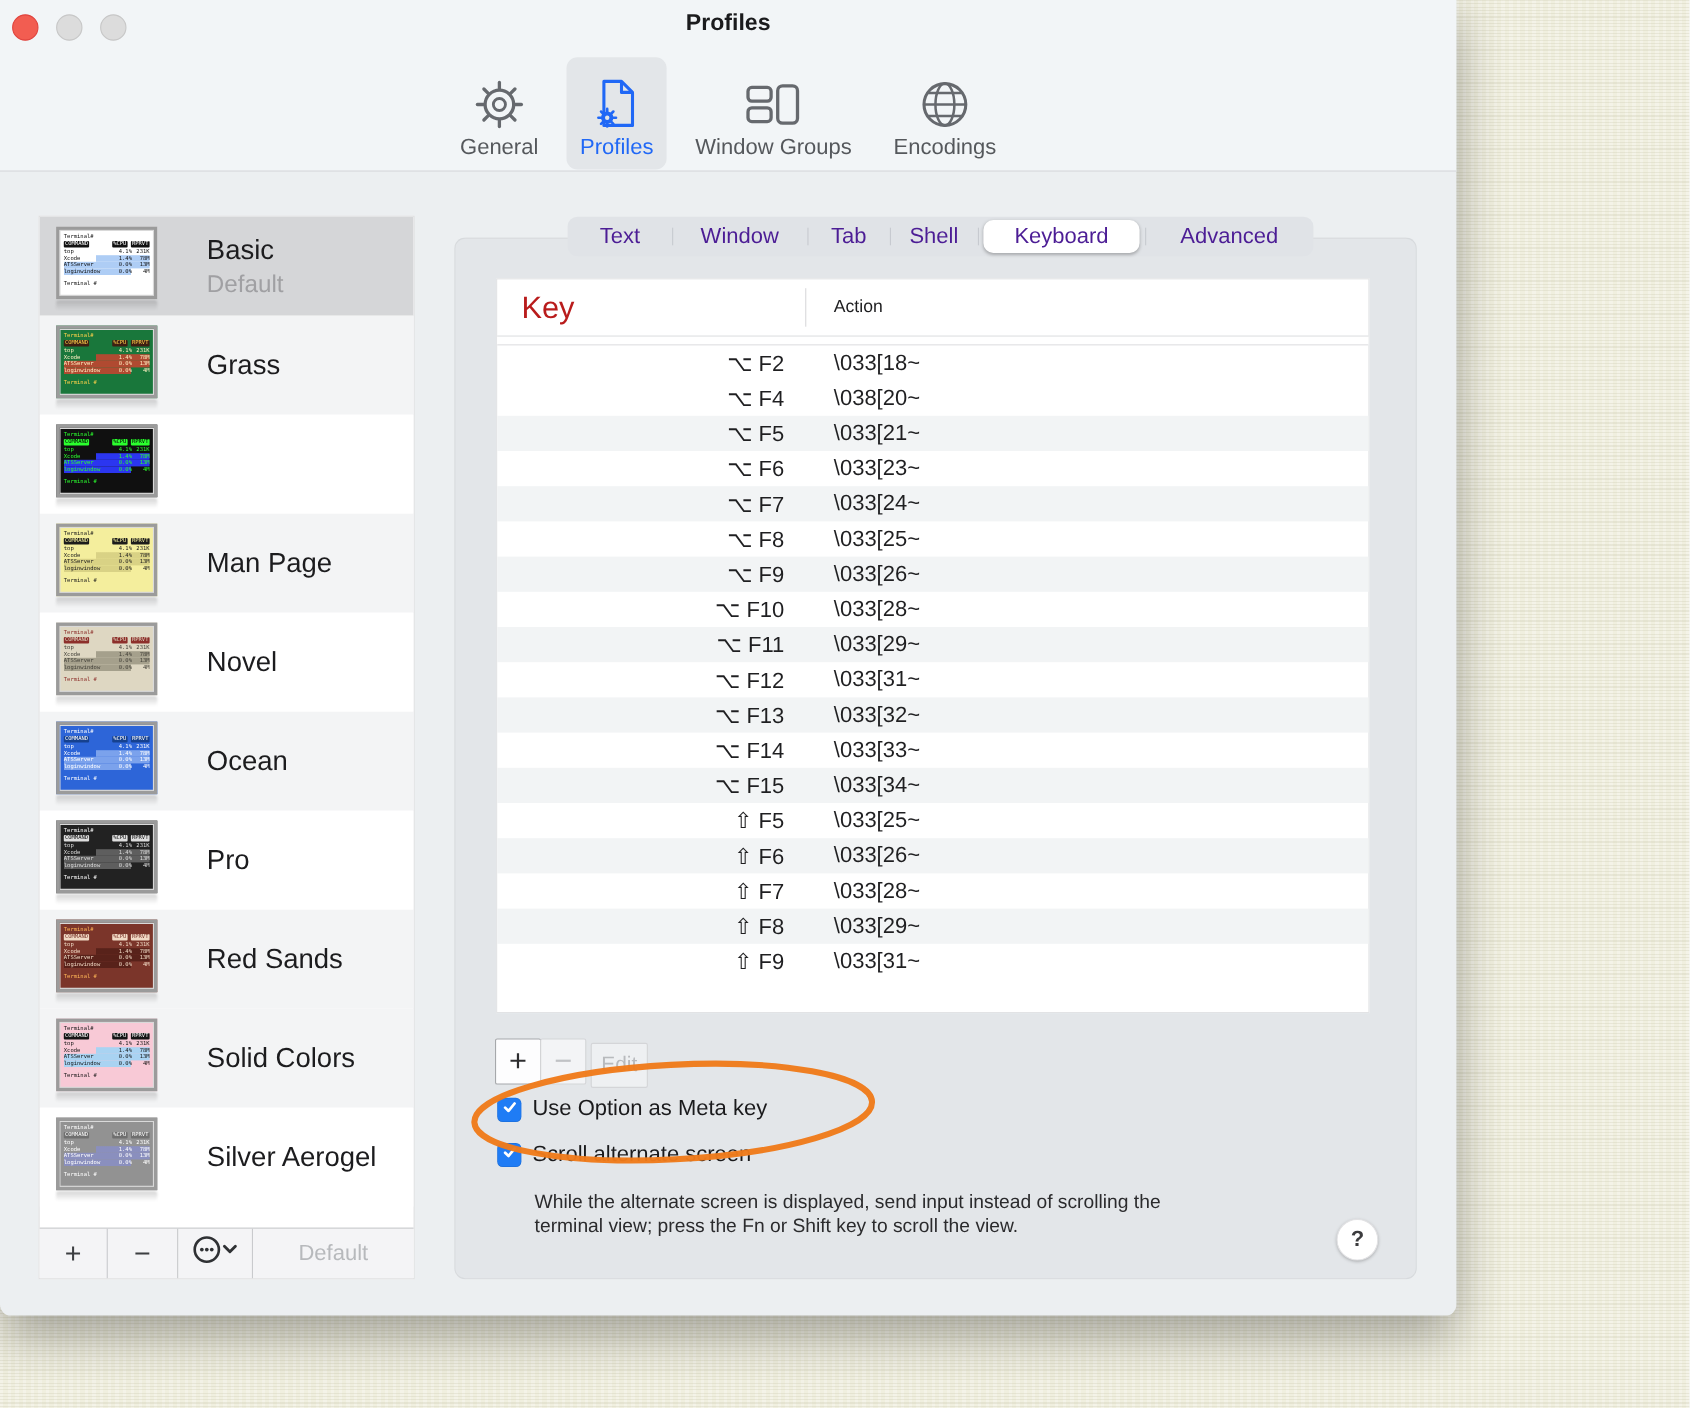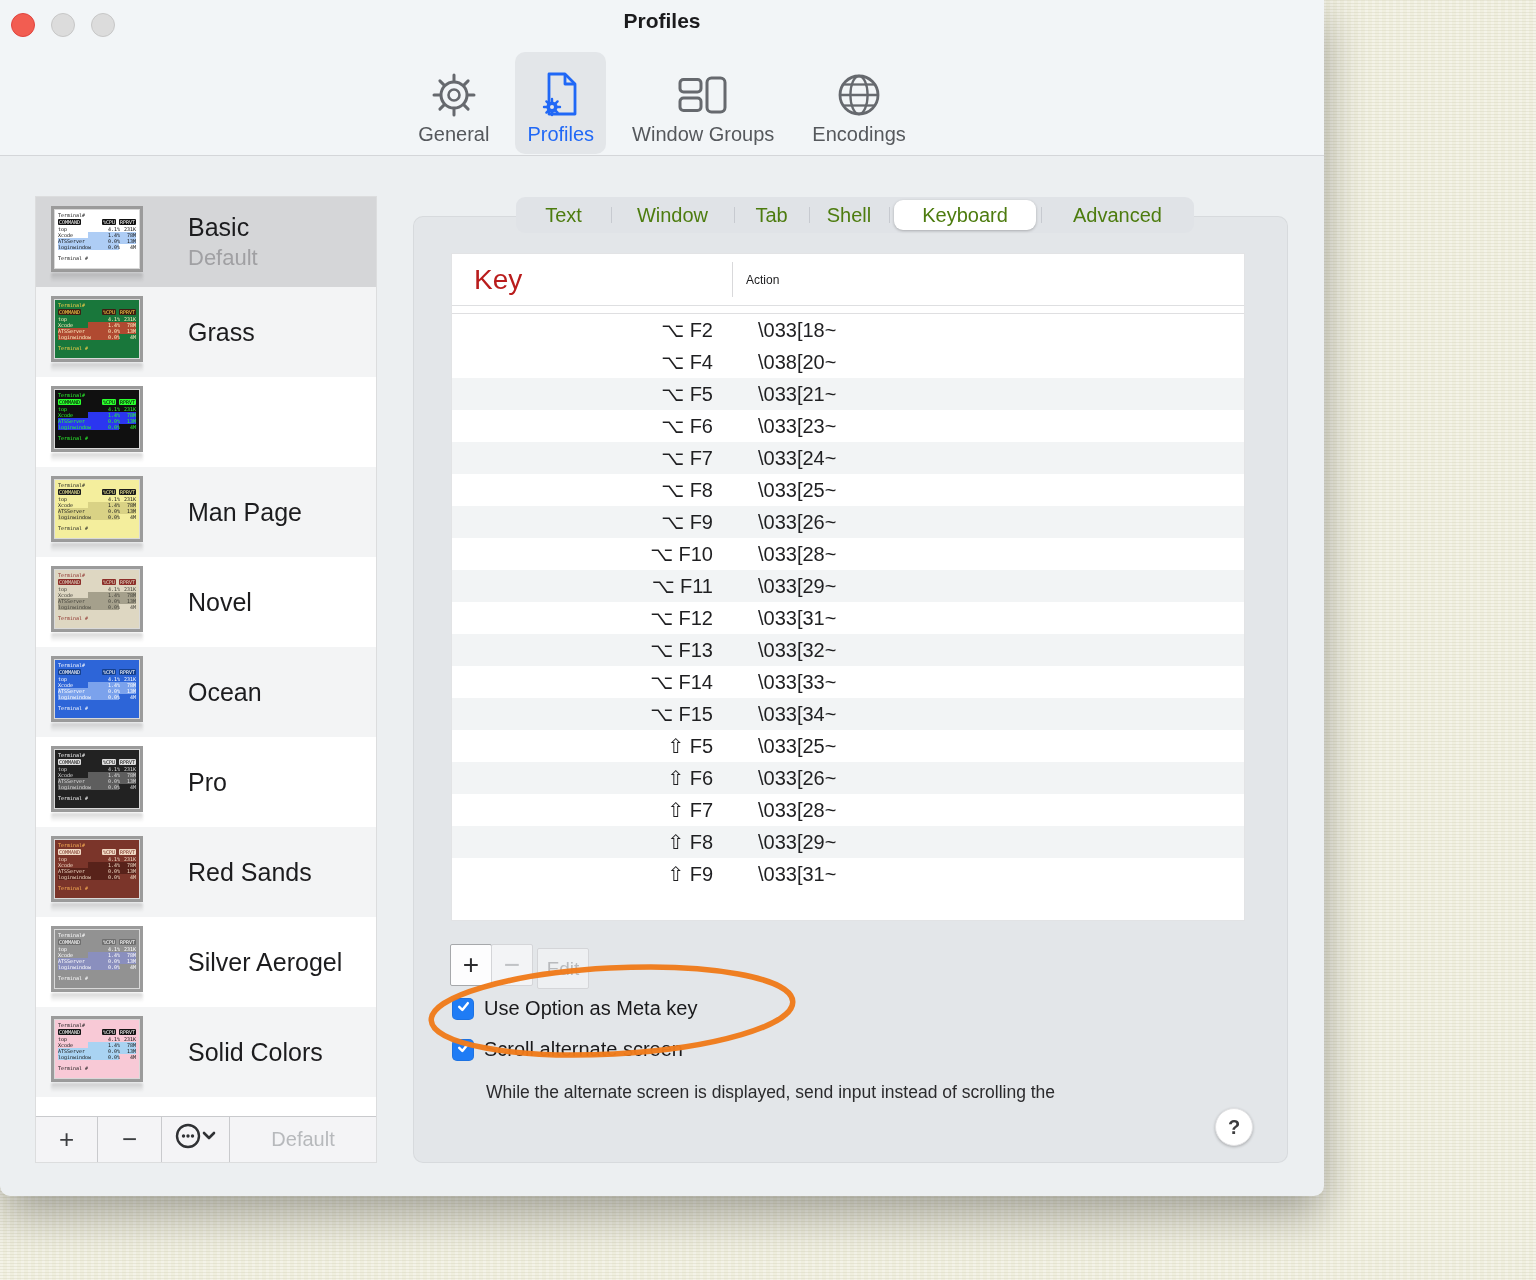--- a/index.html
+++ b/index.html
@@ -50,28 +50,28 @@
   .side-bar-bottom{position:absolute;left:0;bottom:0;width:100%;height:46px;display:flex;border-top:1px solid #c9cacd;background:#f4f4f6;box-sizing:border-box;}
   .sbcell{display:flex;align-items:center;justify-content:center;border-right:1px solid #c9cacd;color:#3c3e41;font-size:26px;box-sizing:border-box;}
   .sbcell.c1{width:62px;}.sbcell.c2{width:64px;}.sbcell.c3{width:68px;}
   .sbcell.c4{flex:1;border-right:none;font-size:20px;color:#b7b9bc;}
   
   .card{position:absolute;left:413px;top:216px;width:875px;height:947px;background:#e3e6e9;border:1px solid rgba(0,0,0,.05);border-radius:10px;box-sizing:border-box;}
   
   .tabbar{position:absolute;left:516px;top:197px;width:678px;height:36px;background:#e0e3e7;border-radius:9px;display:flex;align-items:stretch;}
   .seg{position:relative;display:flex;align-items:center;justify-content:center;}
   .seg:not(:first-child)::before{content:"";position:absolute;left:0;top:10px;width:1px;height:16px;background:#c7cad0;}
-  .seg-label{font-size:20px;color:#4d7c0f;position:relative;}
+  .seg-label{font-size:20px;color:#4c1d95;position:relative;}
   .seg.sel .pill{position:absolute;left:5px;right:5px;top:3px;bottom:3px;background:#ffffff;border-radius:9px;box-shadow:0 1px 3px rgba(0,0,0,.25);display:flex;align-items:center;justify-content:center;}
   
   .ktable{position:absolute;left:451px;top:253px;width:794px;height:668px;background:#ffffff;border:1px solid #e2e3e5;box-sizing:border-box;}
   .khead{height:51px;display:flex;align-items:center;border-bottom:1px solid #dedfe1;position:relative;}
   .khead .hkey{width:280px;padding-left:22px;font-size:28px;color:#b91c1c;box-sizing:border-box;}
   .khead .hdiv{position:absolute;left:280px;top:8px;width:1px;height:35px;background:#d9d9db;}
-  .khead .hact{padding-left:14px;font-size:12px;color:#1d1d1f;}
+  .khead .hact{padding-left:26px;font-size:16px;color:#1d1d1f;}
   .sliver{height:8px;background:#fff;border-bottom:1px solid #dfdfe1;box-sizing:border-box;}
   .krow{height:32px;display:flex;align-items:center;font-size:20px;color:#1f1f21;}
   .krow.alt{background:#f2f4f5;}
   .krow .ck{width:280px;text-align:right;padding-right:19px;box-sizing:border-box;white-space:pre;}
   .krow .ca{padding-left:26px;white-space:pre;}
   
   .btn{position:absolute;box-sizing:border-box;display:flex;align-items:center;justify-content:center;border-radius:2px;}
   .btn-plus{left:450px;top:944px;width:42px;height:42px;background:#fdfdfe;border:1px solid #a6a8ab;font-size:28px;color:#2d2d2f;}
   .btn-minus{left:491px;top:944px;width:42px;height:42px;background:#f3f4f6;border:1px solid #d4d5d8;font-size:28px;color:#c0c2c5;}
   .btn-edit{left:537px;top:948px;width:52px;height:41px;background:#eef0f2;border:1px solid #d4d5d8;font-size:19px;color:#b8babd;}
@@ -289,52 +289,52 @@
                 <div class="tl trow" style="background: linear-gradient(90deg, transparent 0px, transparent 0%, rgb(88, 34, 26) 0%, rgb(88, 34, 26) 100%, transparent 100%, transparent 100%);"><span class="tn">ATSServer</span><span class="tc">0.0%</span><span class="tm">13M</span></div>
                 <div class="tl trow" style="background: linear-gradient(90deg, transparent 0px, transparent 0%, rgb(88, 34, 26) 0%, rgb(88, 34, 26) 78%, transparent 78%, transparent 100%);"><span class="tn">loginwindow</span><span class="tc">0.0%</span><span class="tm">4M</span></div>
                 <div class="tl tfoot" style="color: rgb(255, 182, 87);">Terminal #</div>
               </div>
               <div class="refl"></div>
             </div>
             <div class="plabels">
               <div class="pname">Red Sands</div>
             </div>
           </div>
+          <div class="pitem alt">
+            <div class="thumbwrap">
+              <div class="thumb" style="background: rgb(248, 201, 214); color: rgb(21, 21, 21);">
+                <div class="tl" style="color: rgb(21, 21, 21);">Terminal#</div>
+                <div class="tl thead"><span class="chip" style="background: rgb(21, 21, 21); color: rgb(255, 255, 255);">COMMAND</span><span class="spacer"></span><span class="chip" style="background: rgb(21, 21, 21); color: rgb(255, 255, 255);">%CPU</span><span class="chip" style="background: rgb(21, 21, 21); color: rgb(255, 255, 255);">RPRVT</span></div>
+                <div class="tl trow"><span class="tn">top</span><span class="tc">4.1%</span><span class="tm">231K</span></div>
+                <div class="tl trow" style="background: linear-gradient(90deg, transparent 0px, transparent 38%, rgb(169, 211, 242) 38%, rgb(169, 211, 242) 100%, transparent 100%, transparent 100%);"><span class="tn">Xcode</span><span class="tc">1.4%</span><span class="tm">78M</span></div>
+                <div class="tl trow" style="background: linear-gradient(90deg, transparent 0px, transparent 0%, rgb(169, 211, 242) 0%, rgb(169, 211, 242) 100%, transparent 100%, transparent 100%);"><span class="tn">ATSServer</span><span class="tc">0.0%</span><span class="tm">13M</span></div>
+                <div class="tl trow" style="background: linear-gradient(90deg, transparent 0px, transparent 0%, rgb(169, 211, 242) 0%, rgb(169, 211, 242) 78%, transparent 78%, transparent 100%);"><span class="tn">loginwindow</span><span class="tc">0.0%</span><span class="tm">4M</span></div>
+                <div class="tl tfoot" style="color: rgb(21, 21, 21);">Terminal #</div>
+              </div>
+              <div class="refl"></div>
+            </div>
+            <div class="plabels">
+              <div class="pname">Solid Colors</div>
+            </div>
+          </div>
           <div class="pitem">
             <div class="thumbwrap">
               <div class="thumb" style="background: rgb(146, 146, 146); color: rgb(255, 255, 255);">
                 <div class="tl" style="color: rgb(255, 255, 255);">Terminal#</div>
                 <div class="tl thead"><span class="chip" style="background: rgb(111, 111, 111); color: rgb(255, 255, 255);">COMMAND</span><span class="spacer"></span><span class="chip" style="background: rgb(111, 111, 111); color: rgb(255, 255, 255);">%CPU</span><span class="chip" style="background: rgb(111, 111, 111); color: rgb(255, 255, 255);">RPRVT</span></div>
                 <div class="tl trow"><span class="tn">top</span><span class="tc">4.1%</span><span class="tm">231K</span></div>
                 <div class="tl trow" style="background: linear-gradient(90deg, transparent 0px, transparent 38%, rgb(138, 143, 190) 38%, rgb(138, 143, 190) 100%, transparent 100%, transparent 100%);"><span class="tn">Xcode</span><span class="tc">1.4%</span><span class="tm">78M</span></div>
                 <div class="tl trow" style="background: linear-gradient(90deg, transparent 0px, transparent 0%, rgb(138, 143, 190) 0%, rgb(138, 143, 190) 100%, transparent 100%, transparent 100%);"><span class="tn">ATSServer</span><span class="tc">0.0%</span><span class="tm">13M</span></div>
                 <div class="tl trow" style="background: linear-gradient(90deg, transparent 0px, transparent 0%, rgb(138, 143, 190) 0%, rgb(138, 143, 190) 78%, transparent 78%, transparent 100%);"><span class="tn">loginwindow</span><span class="tc">0.0%</span><span class="tm">4M</span></div>
                 <div class="tl tfoot" style="color: rgb(255, 255, 255);">Terminal #</div>
               </div>
               <div class="refl"></div>
             </div>
             <div class="plabels">
               <div class="pname">Silver Aerogel</div>
-            </div>
-          </div>
-          <div class="pitem alt">
-            <div class="thumbwrap">
-              <div class="thumb" style="background: rgb(248, 201, 214); color: rgb(21, 21, 21);">
-                <div class="tl" style="color: rgb(21, 21, 21);">Terminal#</div>
-                <div class="tl thead"><span class="chip" style="background: rgb(21, 21, 21); color: rgb(255, 255, 255);">COMMAND</span><span class="spacer"></span><span class="chip" style="background: rgb(21, 21, 21); color: rgb(255, 255, 255);">%CPU</span><span class="chip" style="background: rgb(21, 21, 21); color: rgb(255, 255, 255);">RPRVT</span></div>
-                <div class="tl trow"><span class="tn">top</span><span class="tc">4.1%</span><span class="tm">231K</span></div>
-                <div class="tl trow" style="background: linear-gradient(90deg, transparent 0px, transparent 38%, rgb(169, 211, 242) 38%, rgb(169, 211, 242) 100%, transparent 100%, transparent 100%);"><span class="tn">Xcode</span><span class="tc">1.4%</span><span class="tm">78M</span></div>
-                <div class="tl trow" style="background: linear-gradient(90deg, transparent 0px, transparent 0%, rgb(169, 211, 242) 0%, rgb(169, 211, 242) 100%, transparent 100%, transparent 100%);"><span class="tn">ATSServer</span><span class="tc">0.0%</span><span class="tm">13M</span></div>
-                <div class="tl trow" style="background: linear-gradient(90deg, transparent 0px, transparent 0%, rgb(169, 211, 242) 0%, rgb(169, 211, 242) 78%, transparent 78%, transparent 100%);"><span class="tn">loginwindow</span><span class="tc">0.0%</span><span class="tm">4M</span></div>
-                <div class="tl tfoot" style="color: rgb(21, 21, 21);">Terminal #</div>
-              </div>
-              <div class="refl"></div>
-            </div>
-            <div class="plabels">
-              <div class="pname">Solid Colors</div>
             </div>
           </div>
         </div>
       <div class="side-bar-bottom">
         <div class="sbcell c1">+</div>
         <div class="sbcell c2">−</div>
         <div class="sbcell c3">
           <span>
             <svg width="44" height="28" viewBox="0 0 44 28" fill="none">
               <circle cx="14" cy="14" r="11" stroke="#2f3134" stroke-width="2.4"></circle>
@@ -478,20 +478,21 @@
           <svg width="15" height="15" viewBox="0 0 14 14" fill="none">
             <path d="M3 7.4 L5.9 10.2 L11 3.9" stroke="#ffffff" stroke-width="2.3" stroke-linecap="round" stroke-linejoin="round"></path>
           </svg>
         </span>
       </div>
       <div class="cblabel">Scroll alternate screen</div>
     </div>
 
     <div class="desc">
       <div>While the alternate screen is displayed, send input instead of scrolling the</div>
+      <div>terminal view; press the Fn or Shift key to scroll the view.</div>
     </div>
 
     <div class="helpbtn">?</div>
 
     <svg class="annotation" viewBox="0 0 390 112">
       <ellipse cx="192" cy="56" rx="181" ry="43" fill="none" stroke="#ef7b1b" stroke-width="5.5" stroke-linecap="round" transform="rotate(-3 192 56)" opacity="0.97"></ellipse>
     </svg>
 
   </div>
 </div>

